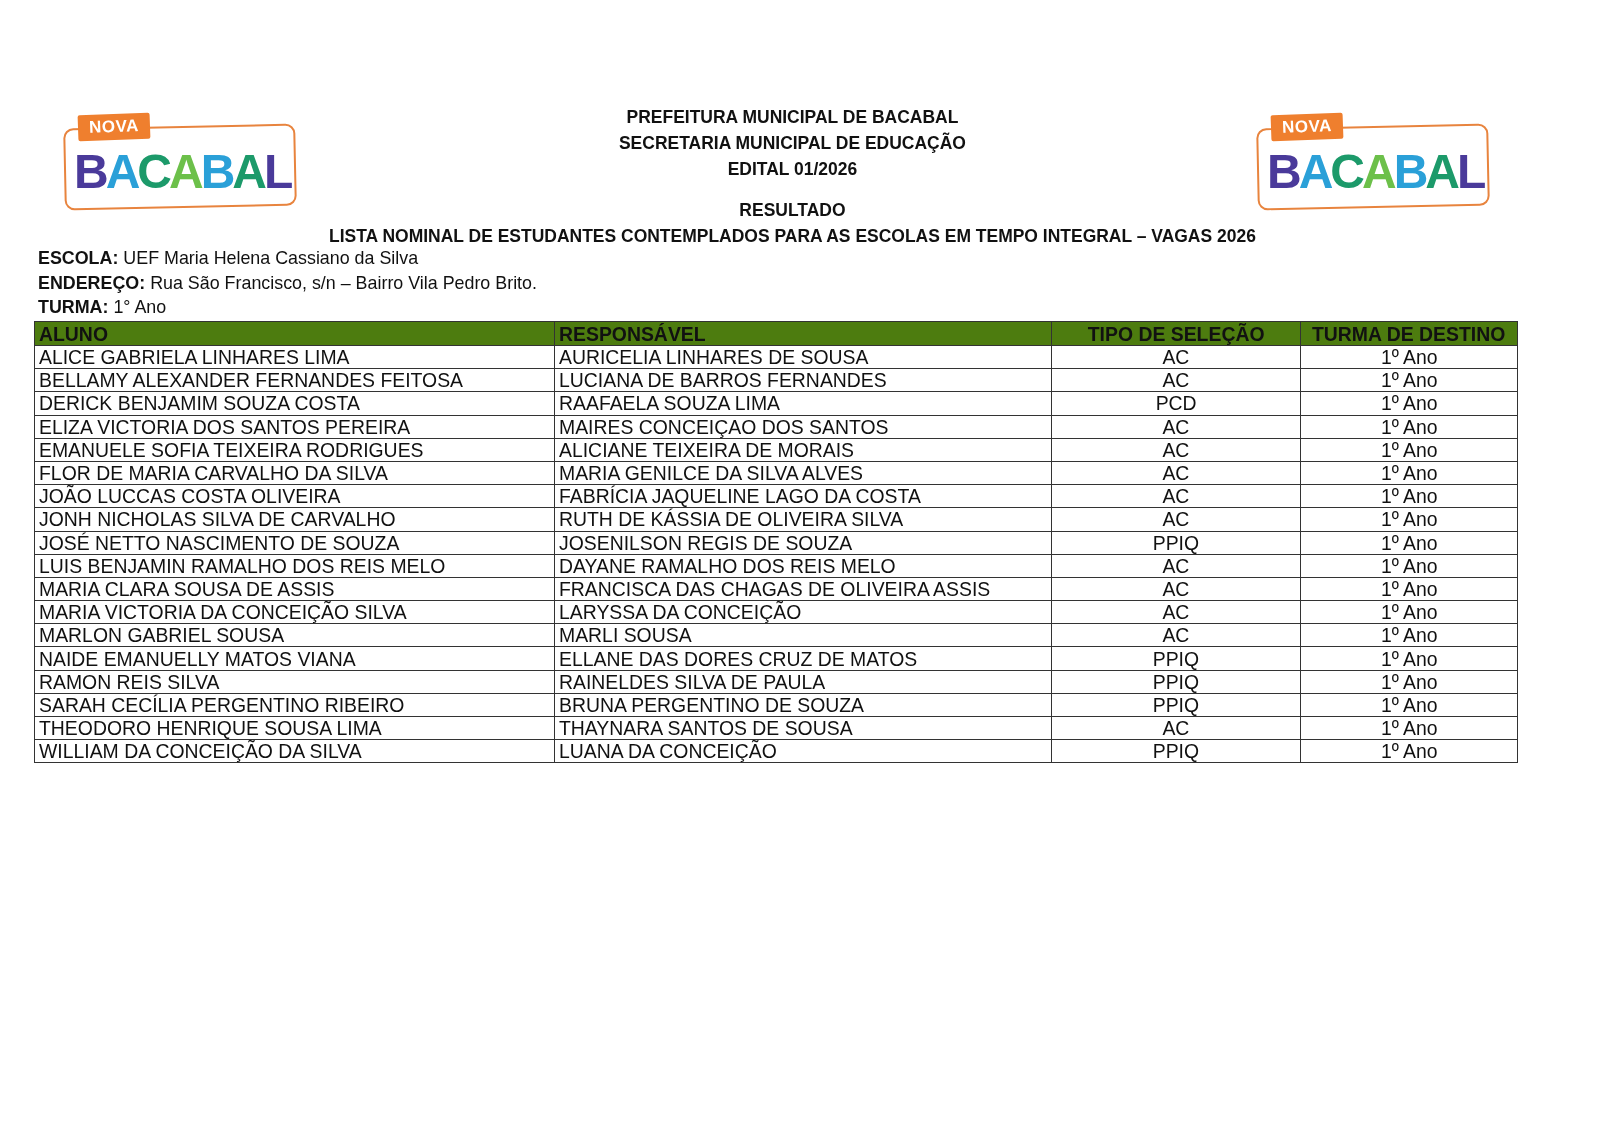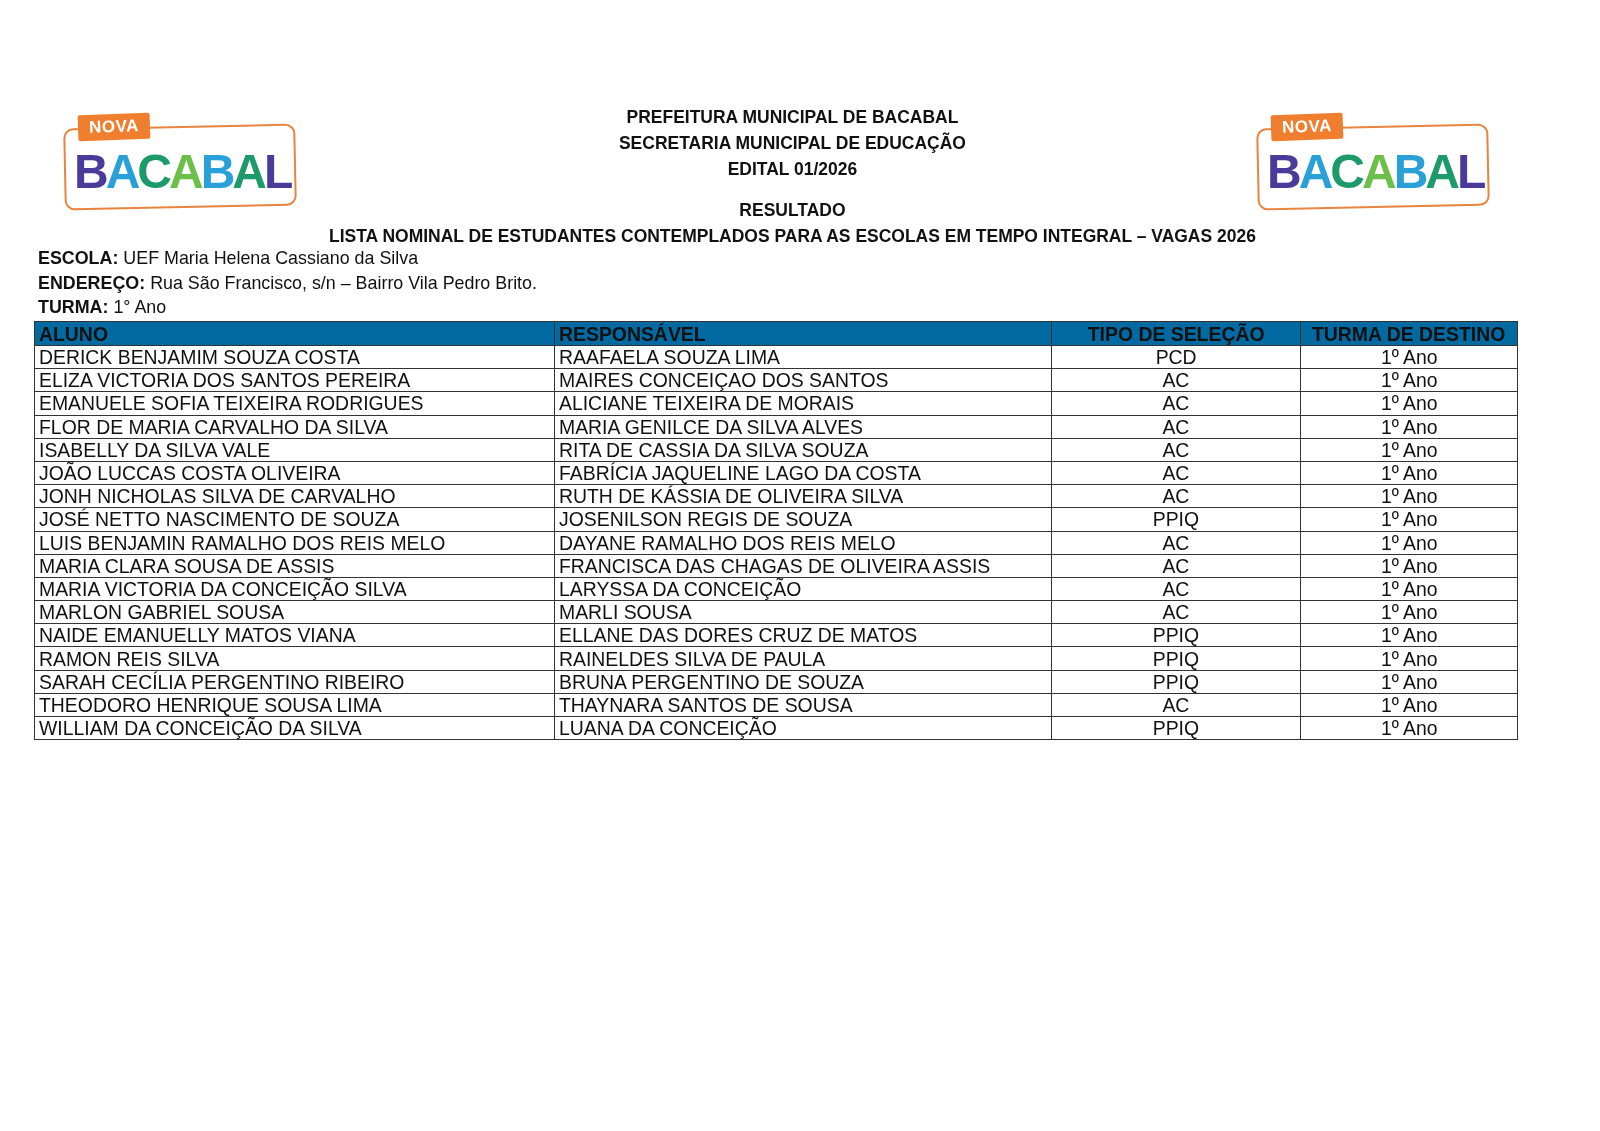--- a/index.html
+++ b/index.html
@@ -100,21 +100,21 @@
     }
     table.result th, table.result td {
       border: 1.6px solid #333333;
       padding: 0 4px;
       height: 22.2px;
       line-height: 22px;
       white-space: nowrap;
       overflow: hidden;
     }
     table.result th {
-      background: #0369a1;
+      background: #4d7c0f;
       font-weight: bold;
       text-align: left;
       height: 23px;
     }
     table.result th.center, table.result td.center { text-align: center; }
     .col-aluno { width: 508px; }
     .col-resp { width: 486px; }
     .col-tipo { width: 244px; }
     .col-turma { width: 212px; }
     .cell-text {
@@ -184,20 +184,32 @@
   <thead>
     <tr>
       <th><span class="cell-text">ALUNO</span></th>
       <th><span class="cell-text">RESPONSÁVEL</span></th>
       <th class="center"><span class="cell-text">TIPO DE SELEÇÃO</span></th>
       <th class="center"><span class="cell-text">TURMA DE DESTINO</span></th>
     </tr>
   </thead>
   <tbody id="table-body">
       <tr>
+        <td><span class="cell-text">ALICE GABRIELA LINHARES LIMA</span></td>
+        <td><span class="cell-text">AURICELIA LINHARES DE SOUSA</span></td>
+        <td class="center"><span class="cell-text">AC</span></td>
+        <td class="center"><span class="cell-text">1º Ano</span></td>
+      </tr>
+      <tr>
+        <td><span class="cell-text">BELLAMY ALEXANDER FERNANDES FEITOSA</span></td>
+        <td><span class="cell-text">LUCIANA DE BARROS FERNANDES</span></td>
+        <td class="center"><span class="cell-text">AC</span></td>
+        <td class="center"><span class="cell-text">1º Ano</span></td>
+      </tr>
+      <tr>
         <td><span class="cell-text">DERICK BENJAMIM SOUZA COSTA</span></td>
         <td><span class="cell-text">RAAFAELA SOUZA LIMA</span></td>
         <td class="center"><span class="cell-text">PCD</span></td>
         <td class="center"><span class="cell-text">1º Ano</span></td>
       </tr>
       <tr>
         <td><span class="cell-text">ELIZA VICTORIA DOS SANTOS PEREIRA</span></td>
         <td><span class="cell-text">MAIRES CONCEIÇAO DOS SANTOS</span></td>
         <td class="center"><span class="cell-text">AC</span></td>
         <td class="center"><span class="cell-text">1º Ano</span></td>
@@ -208,26 +220,20 @@
         <td class="center"><span class="cell-text">AC</span></td>
         <td class="center"><span class="cell-text">1º Ano</span></td>
       </tr>
       <tr>
         <td><span class="cell-text">FLOR DE MARIA CARVALHO DA SILVA</span></td>
         <td><span class="cell-text">MARIA GENILCE DA SILVA ALVES</span></td>
         <td class="center"><span class="cell-text">AC</span></td>
         <td class="center"><span class="cell-text">1º Ano</span></td>
       </tr>
       <tr>
-        <td><span class="cell-text">ISABELLY DA SILVA VALE</span></td>
-        <td><span class="cell-text">RITA DE CASSIA DA SILVA SOUZA</span></td>
-        <td class="center"><span class="cell-text">AC</span></td>
-        <td class="center"><span class="cell-text">1º Ano</span></td>
-      </tr>
-      <tr>
         <td><span class="cell-text">JOÃO LUCCAS COSTA OLIVEIRA</span></td>
         <td><span class="cell-text">FABRÍCIA JAQUELINE LAGO DA COSTA</span></td>
         <td class="center"><span class="cell-text">AC</span></td>
         <td class="center"><span class="cell-text">1º Ano</span></td>
       </tr>
       <tr>
         <td><span class="cell-text">JONH NICHOLAS SILVA DE CARVALHO</span></td>
         <td><span class="cell-text">RUTH DE KÁSSIA DE OLIVEIRA SILVA</span></td>
         <td class="center"><span class="cell-text">AC</span></td>
         <td class="center"><span class="cell-text">1º Ano</span></td>

